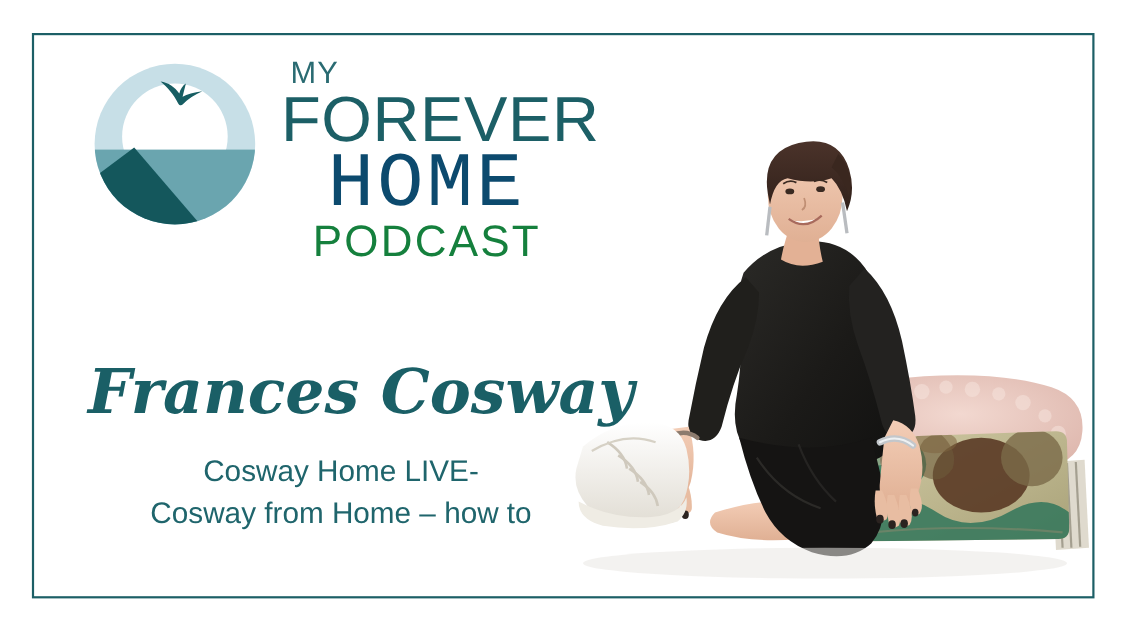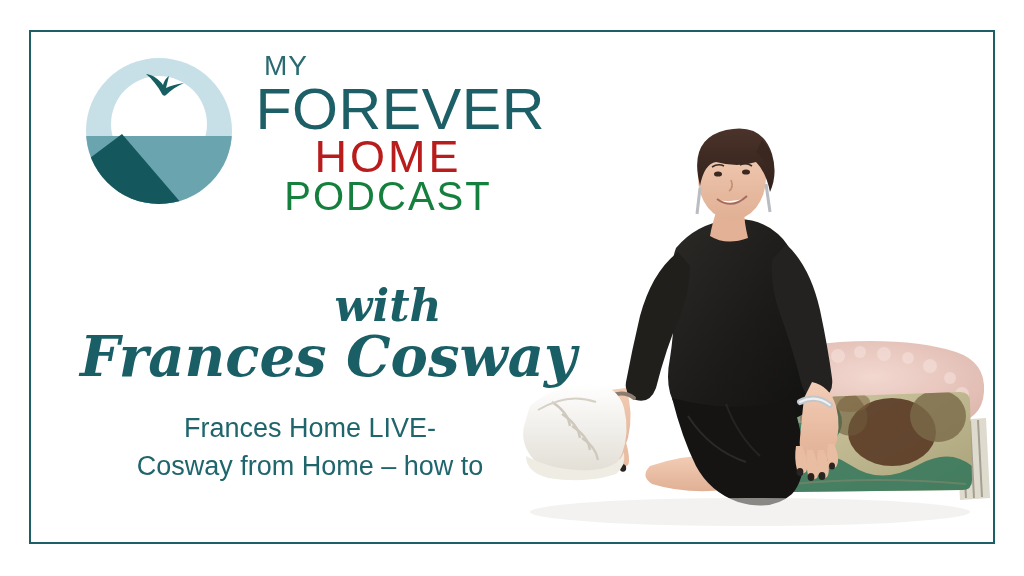--- a/index.html
+++ b/index.html
@@ -108,27 +108,28 @@
   .wm-forever {
     font-size: 58px;
     font-weight: 500;
     letter-spacing: 0.5px;
     line-height: 0.94;
     margin-top: 2px;
     color: #1c5f66;
     transform: scaleX(1.02);
   }
   .wm-home {
-    font-size: 45px;
+    font-size: 70px;
     font-weight: 200;
     letter-spacing: 3px;
     line-height: 0.96;
     margin-top: -2px;
-    color: #b91c1c;
+    color: #0c4a6e;
     transform: scaleX(1.0);
+    font-family: Liberation Mono, monospace;
   }
   .wm-podcast {
     font-size: 40px;
     font-weight: 200;
     letter-spacing: 2px;
     line-height: 1.0;
     margin-top: -2px;
     color: #15803d;
   }
 
@@ -208,26 +209,25 @@
       </svg>
     </div>
 
     <div id="wordmark">
       <div class="wm-my">MY</div>
       <div class="wm-forever">FOREVER</div>
       <div class="wm-home">HOME</div>
       <div class="wm-podcast">PODCAST</div>
     </div>
 
-    <div id="script-with">with</div>
 
     <div id="script-name">Frances Cosway</div>
 
     <div id="episode-title">
-      <span class="line">Frances Home LIVE-</span>
+      <span class="line">Cosway Home LIVE-</span>
       <span class="line">Cosway from Home – how to</span>
     </div>
   </div>
 
   <div id="photo">
     <svg width="500" height="430" viewBox="0 0 500 430">
       <defs>
         <radialGradient id="gFur" cx="0.5" cy="0.4" r="0.7">
           <stop offset="0%" stop-color="#f2d8d0"></stop>
           <stop offset="100%" stop-color="#dcb4aa"></stop>

